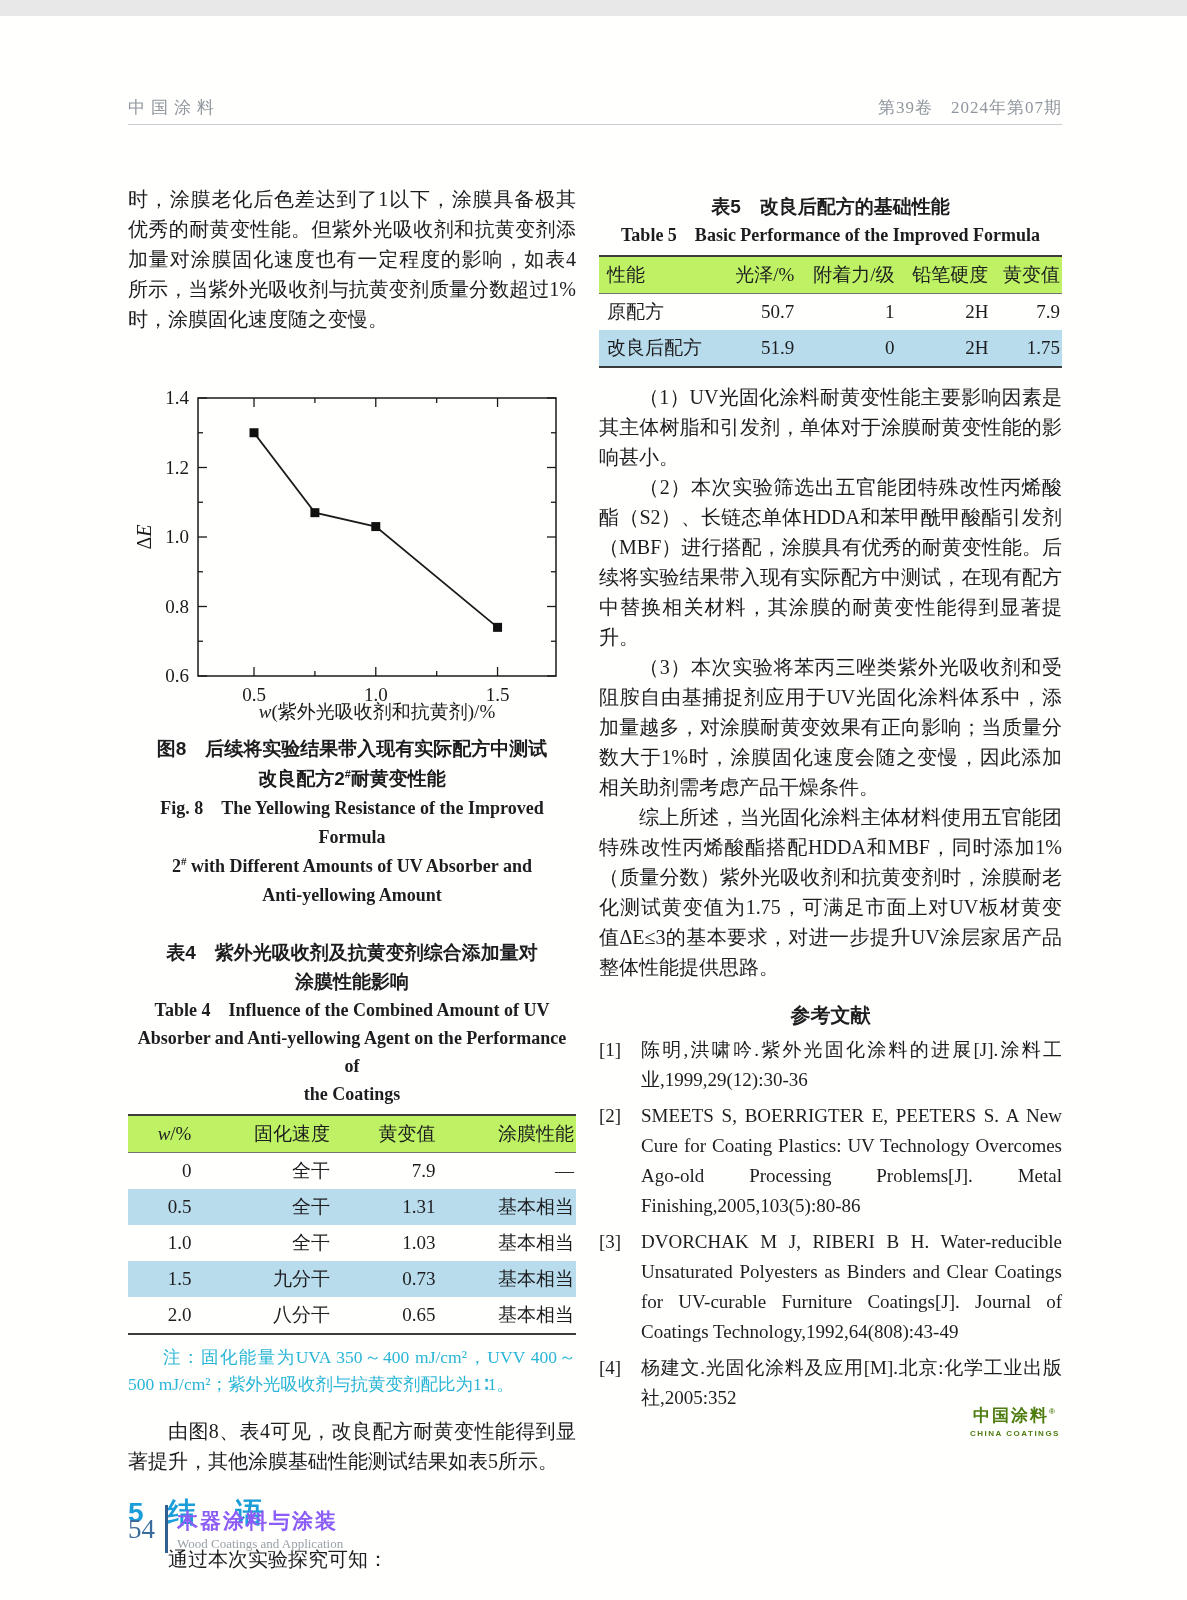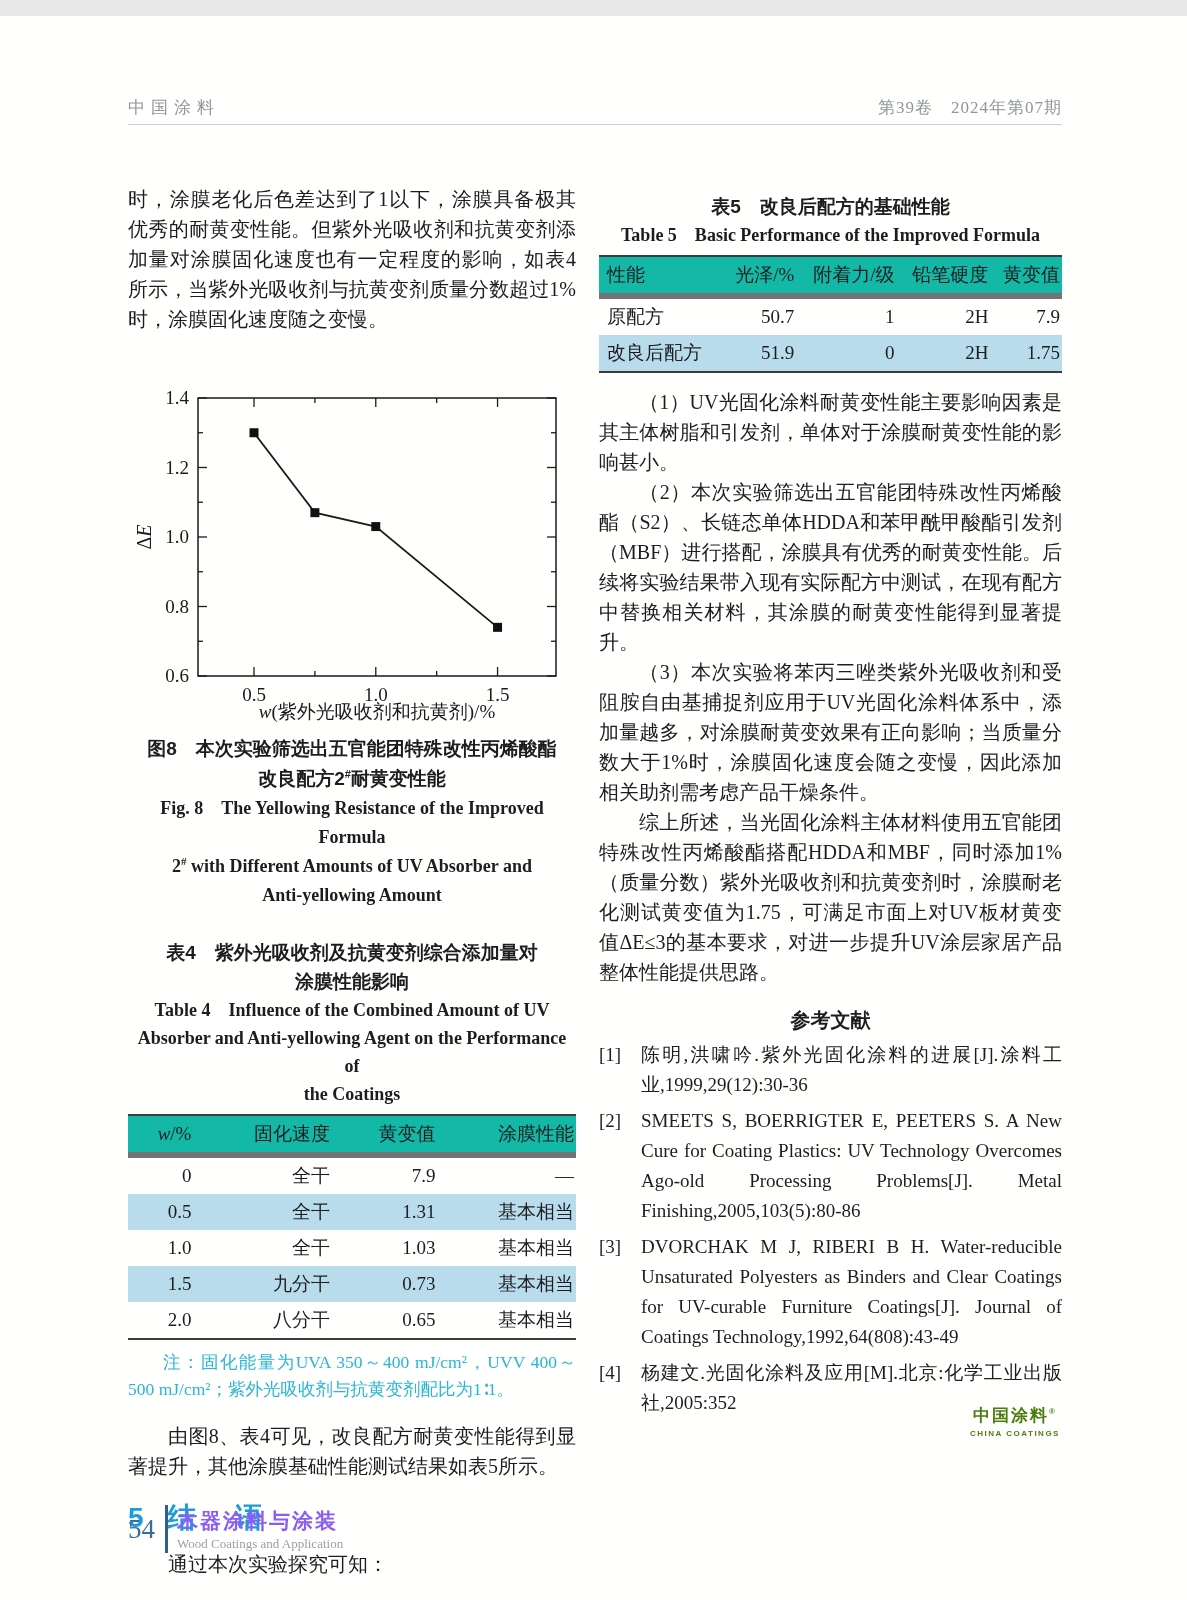--- a/index.html
+++ b/index.html
@@ -38,21 +38,21 @@
   
   .tbl-title-cn {
     margin-top:28px; text-align:center; font-weight:bold; font-size:19px; line-height:29px;
     font-family:"Liberation Sans","DejaVu Sans",sans-serif;
   }
   .tbl-title-en { text-align:center; font-weight:bold; font-size:18px; line-height:28px; }
   table.data-table {
     width:100%; border-collapse:collapse; font-size:19px; margin-top:6px;
     border-top:2px solid #3c3c3c; border-bottom:2px solid #3c3c3c;
   }
-  table.data-table thead tr { background:#14b8a6; border-bottom:6px solid #737373; }
+  table.data-table thead tr { background:#bef264; border-bottom:1px solid #737373; }
   table.data-table th { font-weight:normal; }
   table.data-table th, table.data-table td { padding:5px 2px; text-align:right; }
   tr.stripe { background:#b9dcec; }
   table.t5 th:first-child, table.t5 td:first-child { text-align:left; padding-left:8px; }
   .italic-var { font-style:italic; }
   .table-note {
     color:#29b5d6; font-size:17.5px; line-height:27px; text-align:justify;
     text-indent:2em; margin-top:9px;
   }
 
@@ -143,21 +143,21 @@
           <rect x="121.51360544217687" y="40.24999999999997" width="9" height="9" fill="#111"></rect>
           <rect x="182.39795918367346" y="120.17499999999995" width="9" height="9" fill="#111"></rect>
           <rect x="243.28231292517006" y="134.075" width="9" height="9" fill="#111"></rect>
           <rect x="365.05102040816325" y="234.85" width="9" height="9" fill="#111"></rect>
           <text transform="translate(23,149) rotate(-90)" text-anchor="middle" font-size="20" fill="#1a1a1a"><tspan>Δ</tspan><tspan font-style="italic">E</tspan></text>
           <text x="249" y="330" text-anchor="middle" font-size="19" fill="#1a1a1a"><tspan font-style="italic">w</tspan><tspan>(紫外光吸收剂和抗黄剂)/%</tspan></text>
         </svg>
     </div>
 
     <div class="caption-cn">
-      <span>图8　本次实验筛选出五官能团特殊改性丙烯酸酯</span><br>
+      <span>图8　后续将实验结果带入现有实际配方中测试</span><br>
       <span>改良配方2</span><sup class="small">#</sup><span>耐黄变性能</span>
     </div>
     <div class="caption-en">
       <span>Fig. 8　The Yellowing Resistance of the Improved Formula</span><br>
       <span>2</span><sup class="small">#</sup><span> with Different Amounts of UV Absorber and</span><br>
       <span>Anti-yellowing Amount</span>
     </div>
 
     <div class="tbl-title-cn">
       <span>表4　紫外光吸收剂及抗黄变剂综合添加量对</span><br>

